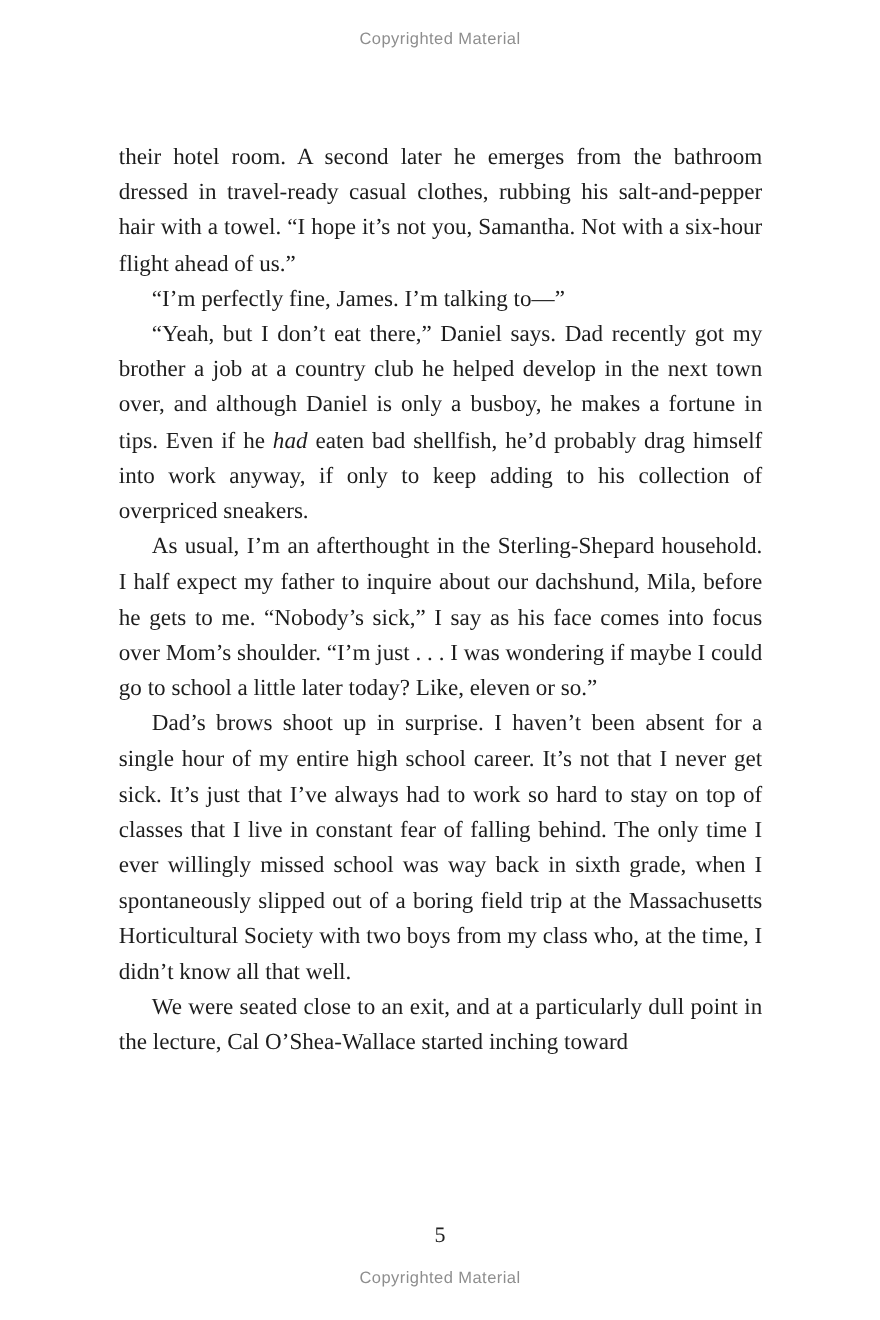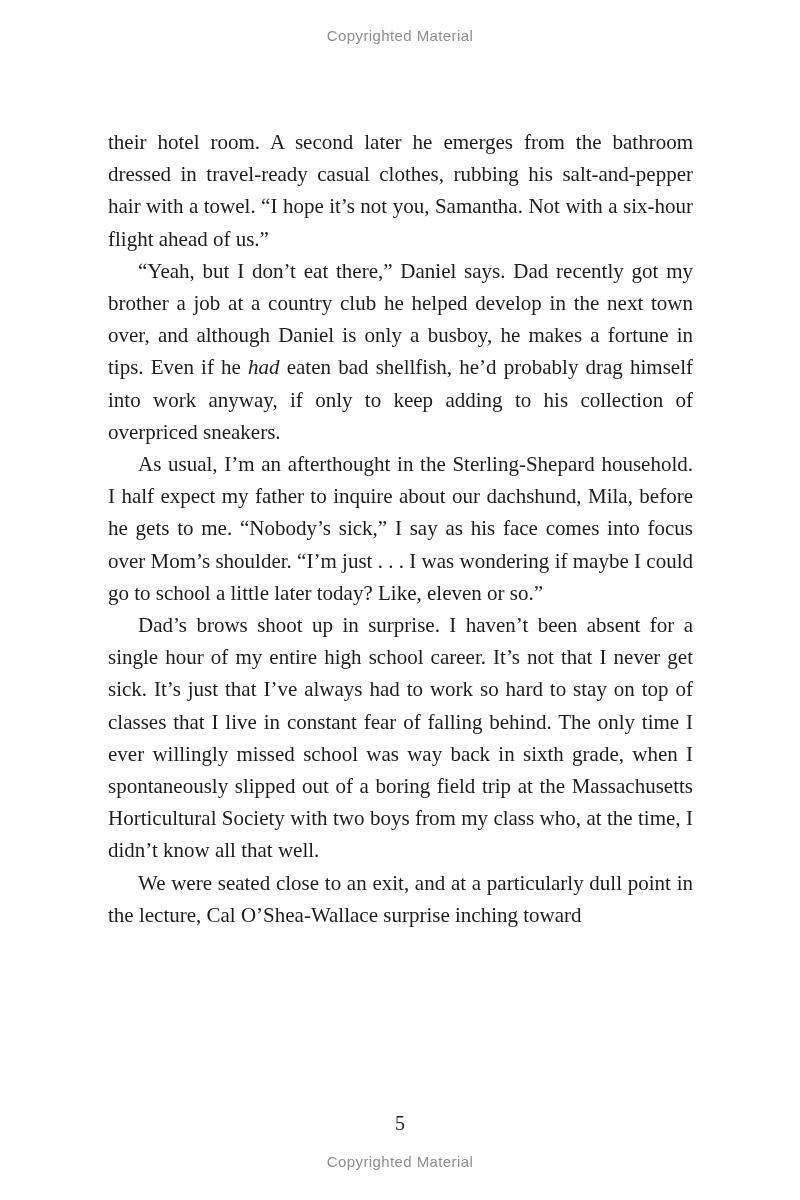--- a/index.html
+++ b/index.html
@@ -59,22 +59,23 @@
   }
 </style>
 </head>
 <body>
 
 <div class="page">
   <div class="copyright-notice top">Copyrighted Material</div>
 
   <div class="text-block">
       <p class="para"><span>their hotel room. A second later he emerges from the bathroom dressed in travel-ready casual clothes, rubbing his salt-and-pepper hair with a towel. “I hope it’s not you, Samantha. Not with a six-hour flight ahead of us.”</span></p>
+      <p class="para indent"><span>“I’m perfectly fine, James. I’m talking to—”</span></p>
       <p class="para indent"><span>“Yeah, but I don’t eat there,” Daniel says. Dad recently got my brother a job at a country club he helped develop in the next town over, and although Daniel is only a busboy, he makes a fortune in tips. Even if he </span><span class="italic">had</span><span> eaten bad shellfish, he’d probably drag himself into work anyway, if only to keep adding to his collection of overpriced sneakers.</span></p>
       <p class="para indent"><span>As usual, I’m an afterthought in the Sterling-Shepard household. I half expect my father to inquire about our dachshund, Mila, before he gets to me. “Nobody’s sick,” I say as his face comes into focus over Mom’s shoulder. “I’m just . . . I was wondering if maybe I could go to school a little later today? Like, eleven or so.”</span></p>
       <p class="para indent"><span>Dad’s brows shoot up in surprise. I haven’t been absent for a single hour of my entire high school career. It’s not that I never get sick. It’s just that I’ve always had to work so hard to stay on top of classes that I live in constant fear of falling behind. The only time I ever willingly missed school was way back in sixth grade, when I spontaneously slipped out of a boring field trip at the Massachusetts Horticultural Society with two boys from my class who, at the time, I didn’t know all that well.</span></p>
-      <p class="para indent"><span>We were seated close to an exit, and at a particularly dull point in the lecture, Cal O’Shea-Wallace surprise inching toward</span></p>
+      <p class="para indent"><span>We were seated close to an exit, and at a particularly dull point in the lecture, Cal O’Shea-Wallace started inching toward</span></p>
     </div>
 
   <div class="page-number">5</div>
 
   <div class="copyright-notice bottom">Copyrighted Material</div>
 </div>
 
 </body></html>

